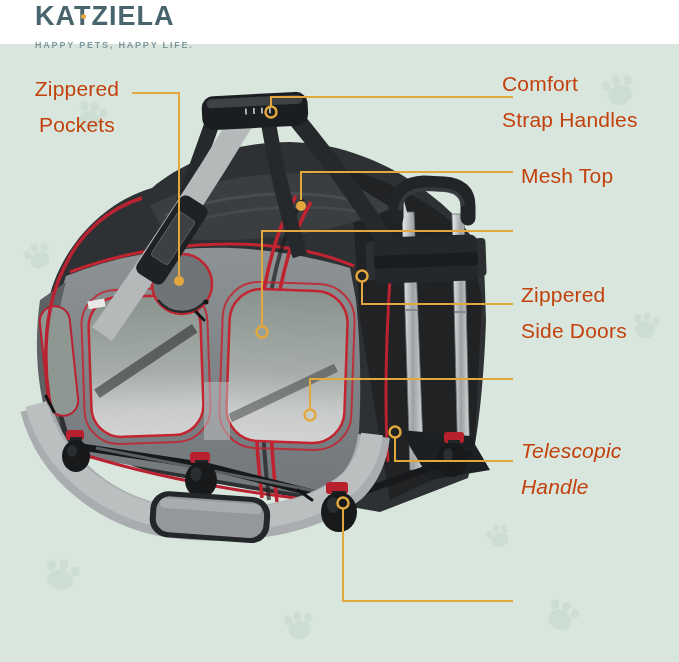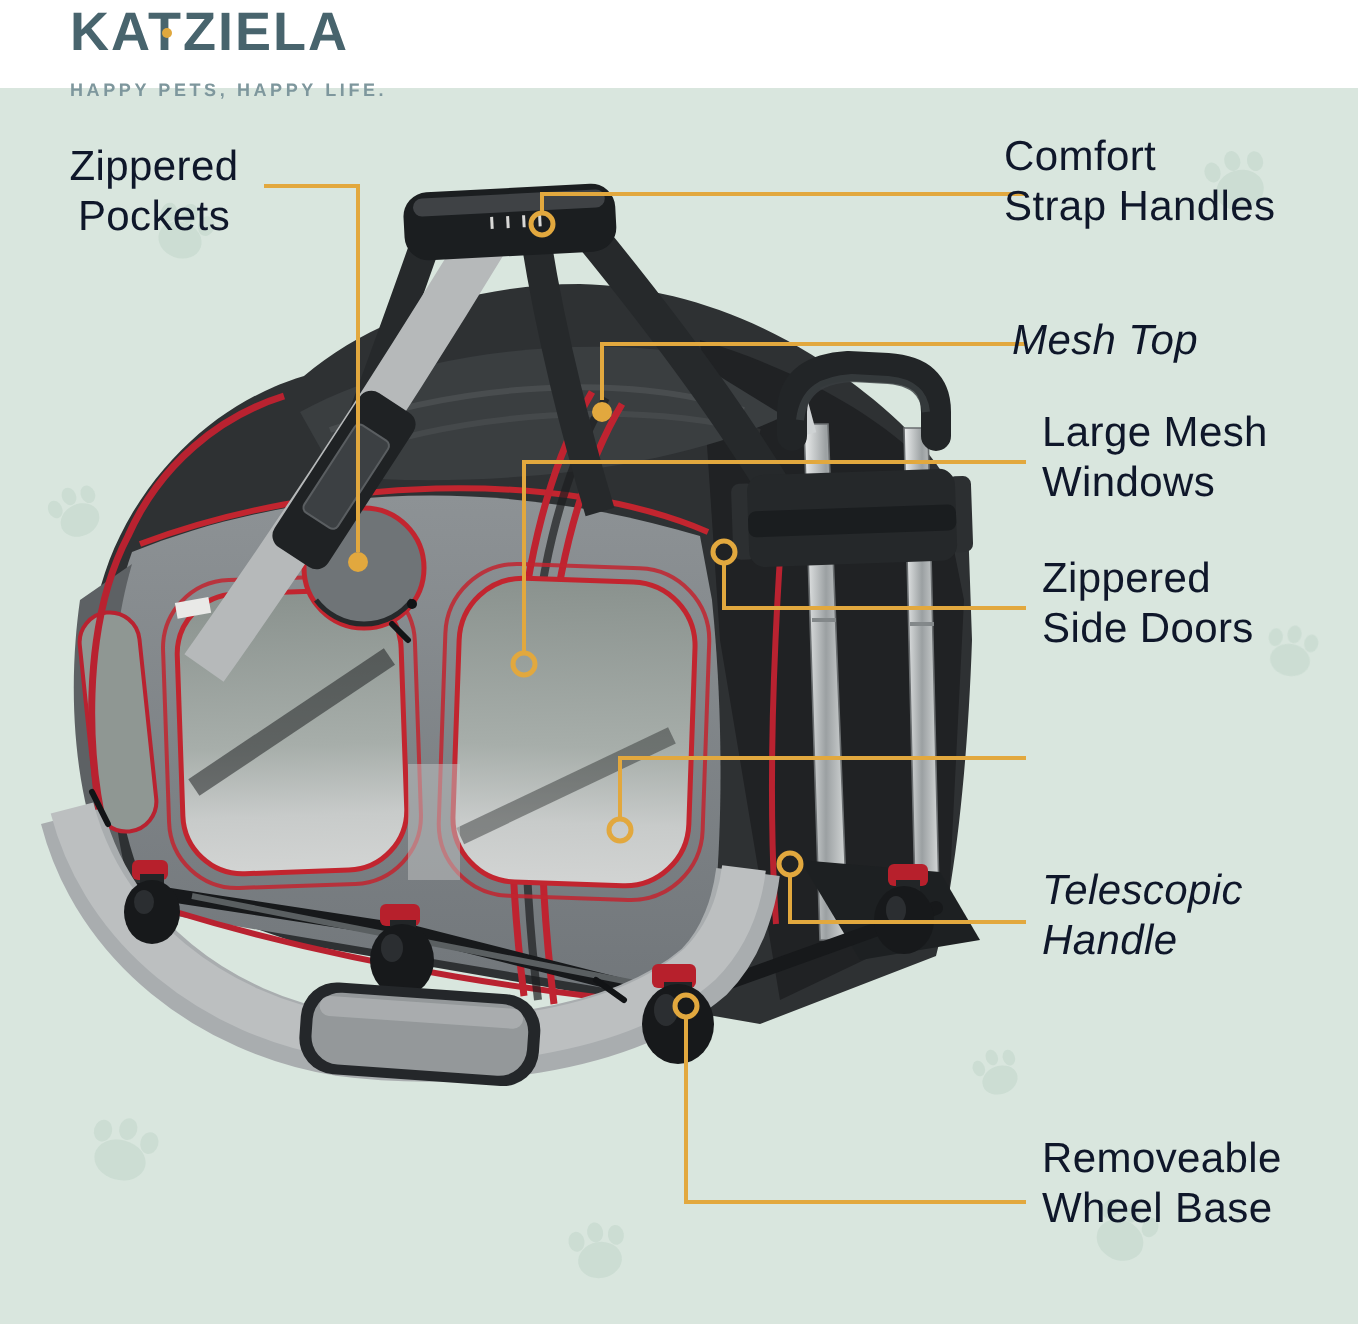--- a/index.html
+++ b/index.html
@@ -20,26 +20,26 @@
   .brand-dot{
     position:absolute;left:46px;top:11px;width:5px;height:5px;border-radius:50%;
     background:#e0a83e;
   }
   .tagline{
     font-size:9px;font-weight:700;letter-spacing:1.8px;color:#7e979d;
     margin-top:10px;white-space:nowrap;text-align:right;
   }
   .scene{position:absolute;left:0;top:0;}
   .label{
-    position:absolute;color:#0f172a;font-size:21px;line-height:25px;
+    position:absolute;color:#c2410c;font-size:21px;line-height:36px;
     letter-spacing:0.2px;white-space:pre-line;font-weight:400;
   }
   .label-left{left:14px;top:71px;width:126px;text-align:center;}
   .lab-comfort{left:502px;top:66px;}
-  .lab-meshtop{left:506px;top:158px;font-style:italic;}
+  .lab-meshtop{left:521px;top:158px;}
   .lab-largemesh{left:521px;top:204px;}
   .lab-sidedoors{left:521px;top:277px;}
   .lab-fleece{left:521px;top:351px;}
   .lab-telescopic{left:521px;top:433px;font-style:italic;}
   .lab-wheelbase{left:521px;top:567px;}
 </style>
 </head>
 <body>
 
 <div class="canvas">
@@ -284,22 +284,18 @@
       <circle cx="395" cy="432" r="5.5" fill="none" stroke="#e2a83e" stroke-width="2.5"></circle>
       <circle cx="343" cy="503" r="5.5" fill="none" stroke="#e2a83e" stroke-width="2.5"></circle>
     </g>
   </svg>
 
   <div class="label label-left">Zippered
 Pockets</div>
   <div class="label lab-comfort">Comfort
 Strap Handles</div>
   <div class="label lab-meshtop">Mesh Top</div>
-  <div class="label lab-largemesh">Large Mesh
-Windows</div>
   <div class="label lab-sidedoors">Zippered
 Side Doors</div>
   <div class="label lab-telescopic">Telescopic
 Handle</div>
-  <div class="label lab-wheelbase">Removeable
-Wheel Base</div>
 
 </div>
 
 </body></html>

